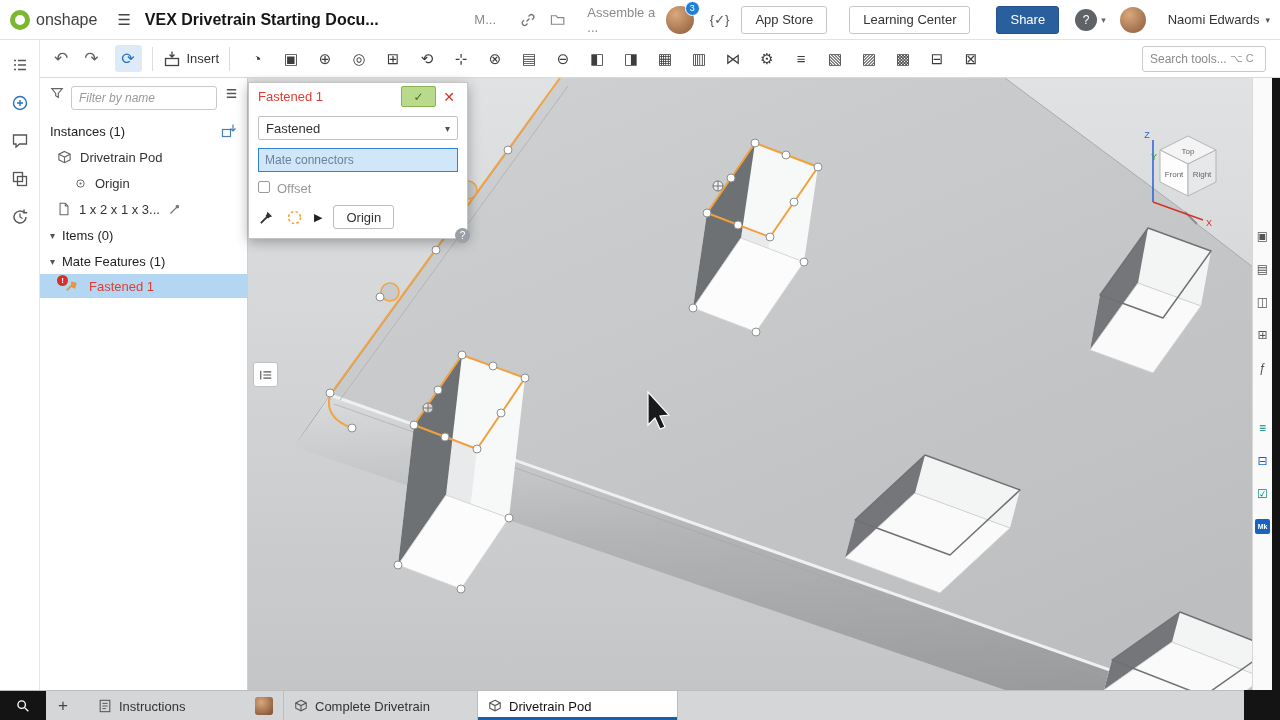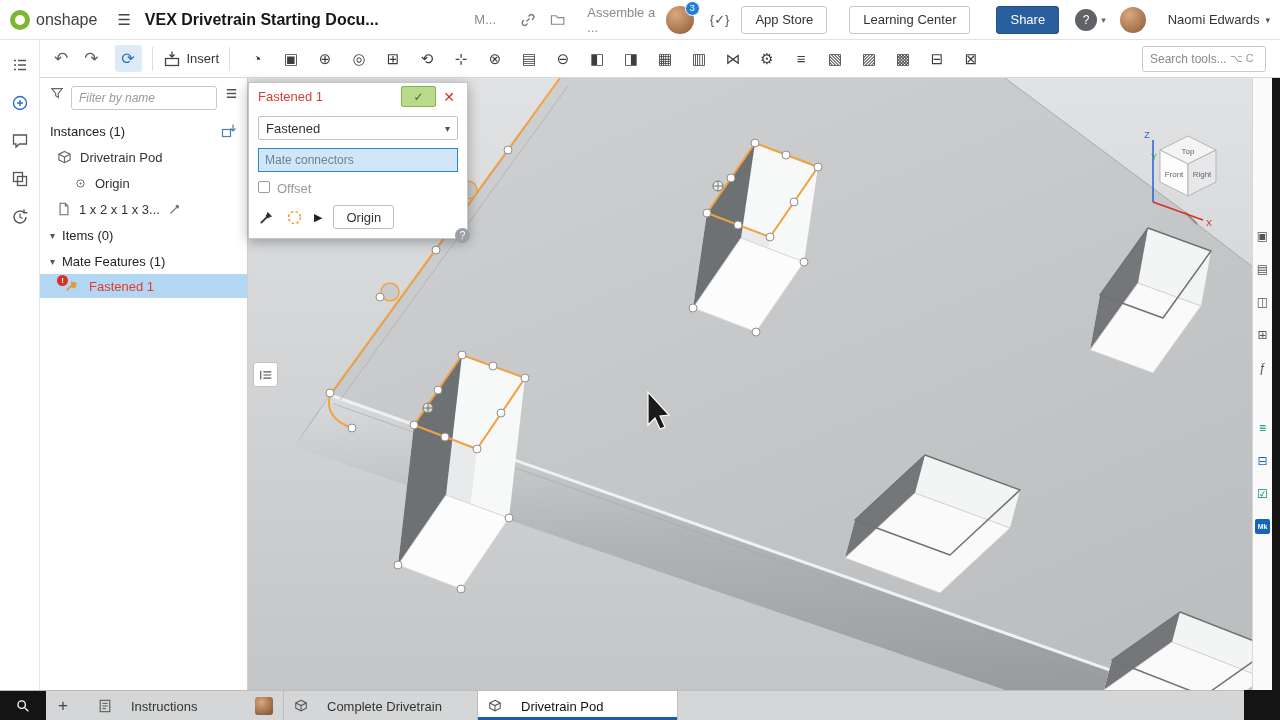--- a/index.html
+++ b/index.html
@@ -85,21 +85,21 @@
 .rricon{width:16px;height:16px;display:flex;align-items:center;justify-content:center;font-size:12px;color:#555;flex:none}
 .rricon.teal{color:#00897b}
 .rricon.blue{color:#1565c0}
 .mk-box{width:15px;height:15px;background:#1565c0;border-radius:2px;color:#fff;font-size:7px;font-weight:bold;display:flex;align-items:center;justify-content:center;flex:none}
 .rr-space{height:10px;flex:none}
 #right-black{left:1272px;top:78px;width:8px;height:642px;background:#141414;z-index:11}
 
 #tabbar{left:0;top:690px;width:1280px;height:30px;background:#d5d6d7;border-top:1px solid #bdbdbd;display:flex;z-index:10}
 .corner-search{width:46px;height:30px;background:#141414;display:flex;align-items:center;justify-content:center;flex:none}
 .add-tab{width:34px;display:flex;align-items:center;justify-content:center;font-size:17px;color:#444;flex:none}
-.tab{display:flex;align-items:center;gap:19px;padding:0 10px;border-right:1px solid #bdbdbd;color:#333;background:#d5d6d7;height:30px;white-space:nowrap;overflow:hidden;flex:none}
+.tab{display:flex;align-items:center;gap:7px;padding:0 10px;border-right:1px solid #bdbdbd;color:#333;background:#d5d6d7;height:30px;white-space:nowrap;overflow:hidden;flex:none}
 .tab.t1{width:196px;margin-left:8px}
 .tab.t2{width:194px}
 .tab.t3{width:200px}
 .tab.t4{width:196px}
 .tab.active{background:#fff;position:relative;color:#111}
 .tab.active::after{content:"";position:absolute;left:0;right:0;bottom:0;height:4px;background:#1b5ea9}
 .tab-avatar{width:18px;height:18px;border-radius:3px;background:radial-gradient(circle at 35% 30%,#d9a87c,#7a4a2e);margin-left:auto;flex:none}
 #corner-right{left:1244px;top:690px;width:36px;height:30px;background:#141414;z-index:12}
 </style>
 </head>

